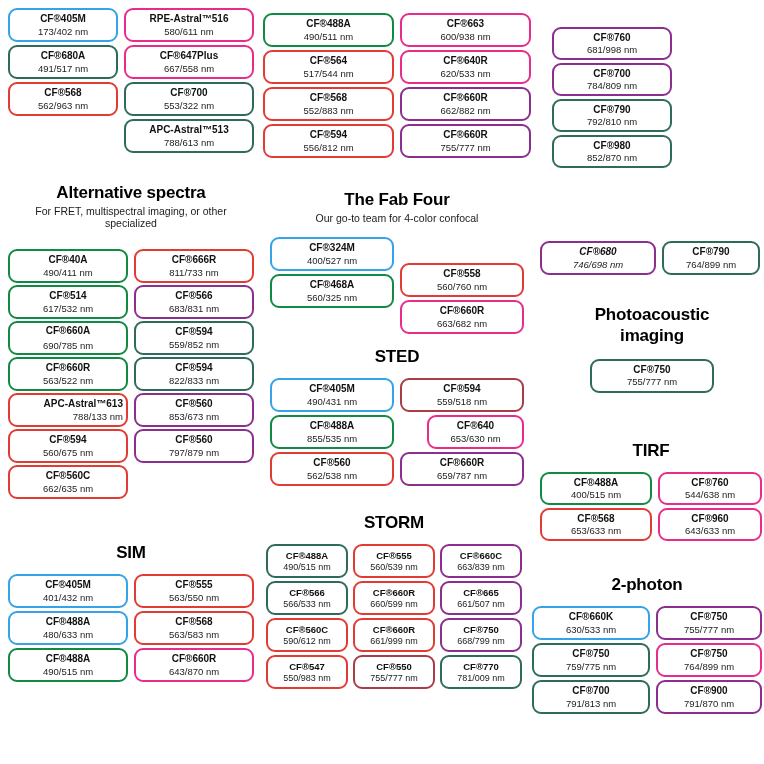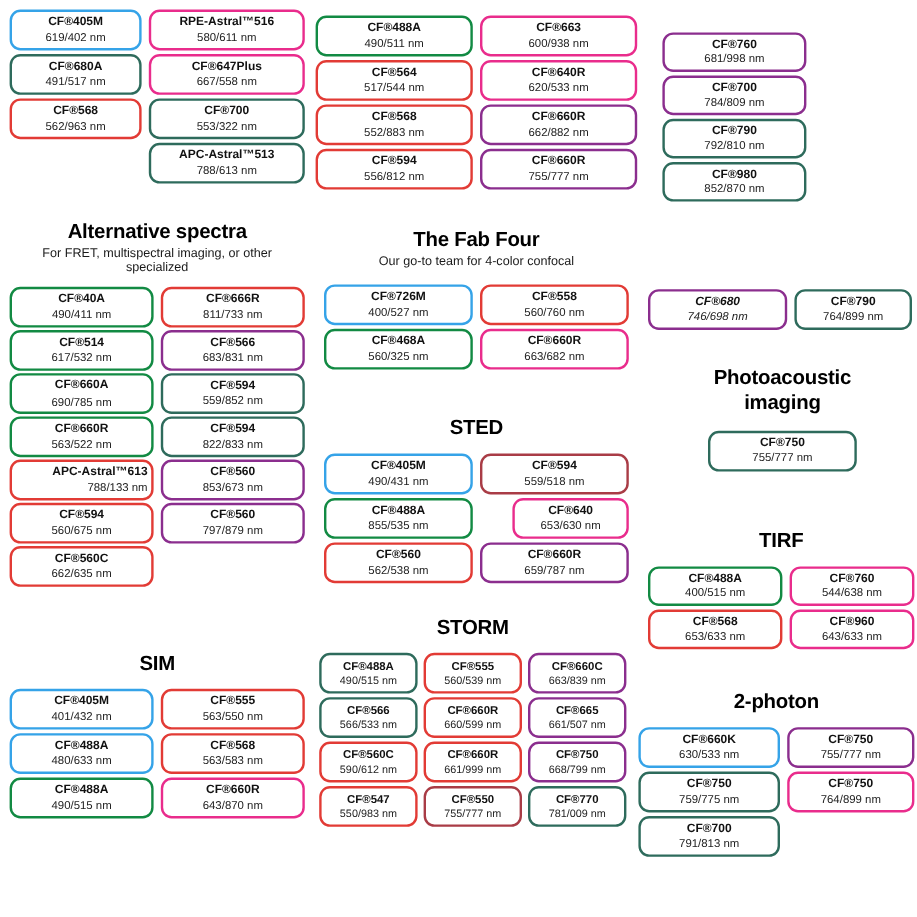--- a/index.html
+++ b/index.html
@@ -16,21 +16,21 @@
            padding:2px 3px;overflow:hidden;}
   .dye-name{font-weight:bold;font-size:10px;line-height:1.25;white-space:nowrap;}
   .dye-value{font-size:9.5px;line-height:1.2;color:#222;white-space:nowrap;}
 
   #group-a{left:8px;top:8px;width:246px;}
   #group-a .box-col:first-child{flex:0 0 110px;}
   #group-b{left:263px;top:13px;width:268px;}
   #group-c{left:552px;top:27px;width:120px;}
   #group-c .dye-box{height:33px;}
   #alt{left:8px;top:182px;width:246px;}
-  #alt .section-head{margin-bottom:10px;}
+  #alt .section-head{margin-bottom:20px;}
   #alt .box-col{gap:2px;}
   #fab{left:270px;top:189px;width:254px;}
   #fab .section-head{margin-bottom:13px;}
   #right-pair{left:540px;top:241px;width:222px;}
   #right-pair .box-col:first-child{flex:0 0 116px;font-style:italic;}
   #right-pair .box-col:last-child{flex:0 0 98px;}
   #photoacoustic{left:545px;top:304px;width:214px;}
   #photoacoustic .section-title{width:150px;margin:0 auto;}
   #photoacoustic .section-head{margin-bottom:12px;}
   #photoacoustic .box-row{justify-content:center;}
@@ -49,21 +49,21 @@
 </style>
 </head>
 <body>
 
 <div id="canvas">
 
   <div class="section box-row" id="group-a">
       <div class="box-col">
         <div class="dye-box" style="border-color: rgb(53, 163, 232);">
           <div class="dye-name">CF®405M</div>
-          <div class="dye-value">619/402 nm</div>
+          <div class="dye-value">173/402 nm</div>
         </div>
         <div class="dye-box" style="border-color: rgb(46, 107, 92);">
           <div class="dye-name">CF®680A</div>
           <div class="dye-value">491/517 nm</div>
         </div>
         <div class="dye-box" style="border-color: rgb(226, 59, 53);">
           <div class="dye-name">CF®568</div>
           <div class="dye-value">562/963 nm</div>
         </div>
       </div>
@@ -213,30 +213,30 @@
   </div>
 
   <div class="section" id="fab">
     <div class="section-head">
       <div class="section-title">The Fab Four</div>
       <div class="section-sub">Our go-to team for 4-color confocal</div>
     </div>
     <div class="box-row">
         <div class="box-col">
           <div class="dye-box" style="border-color: rgb(53, 163, 232);">
-            <div class="dye-name">CF®726M</div>
+            <div class="dye-name">CF®324M</div>
             <div class="dye-value">400/527 nm</div>
           </div>
           <div class="dye-box" style="border-color: rgb(18, 138, 67);">
             <div class="dye-name">CF®468A</div>
             <div class="dye-value">560/325 nm</div>
           </div>
         </div>
         <div class="box-col">
-          <div class="dye-box" style="border-color: rgb(226, 59, 53);">
+          <div class="dye-box" style="border-color: rgb(226, 59, 53); margin-top: 26px;">
             <div class="dye-name">CF®558</div>
             <div class="dye-value">560/760 nm</div>
           </div>
           <div class="dye-box" style="border-color: rgb(233, 44, 140);">
             <div class="dye-name">CF®660R</div>
             <div class="dye-value">663/682 nm</div>
           </div>
         </div>
       </div>
   </div>
@@ -453,17 +453,21 @@
         </div>
         <div class="box-col">
           <div class="dye-box" style="border-color: rgb(139, 46, 142);">
             <div class="dye-name">CF®750</div>
             <div class="dye-value">755/777 nm</div>
           </div>
           <div class="dye-box" style="border-color: rgb(233, 44, 140);">
             <div class="dye-name">CF®750</div>
             <div class="dye-value">764/899 nm</div>
           </div>
+          <div class="dye-box" style="border-color: rgb(139, 46, 142);">
+            <div class="dye-name">CF®900</div>
+            <div class="dye-value">791/870 nm</div>
+          </div>
         </div>
       </div>
   </div>
 
 </div>
 
 </body></html>

